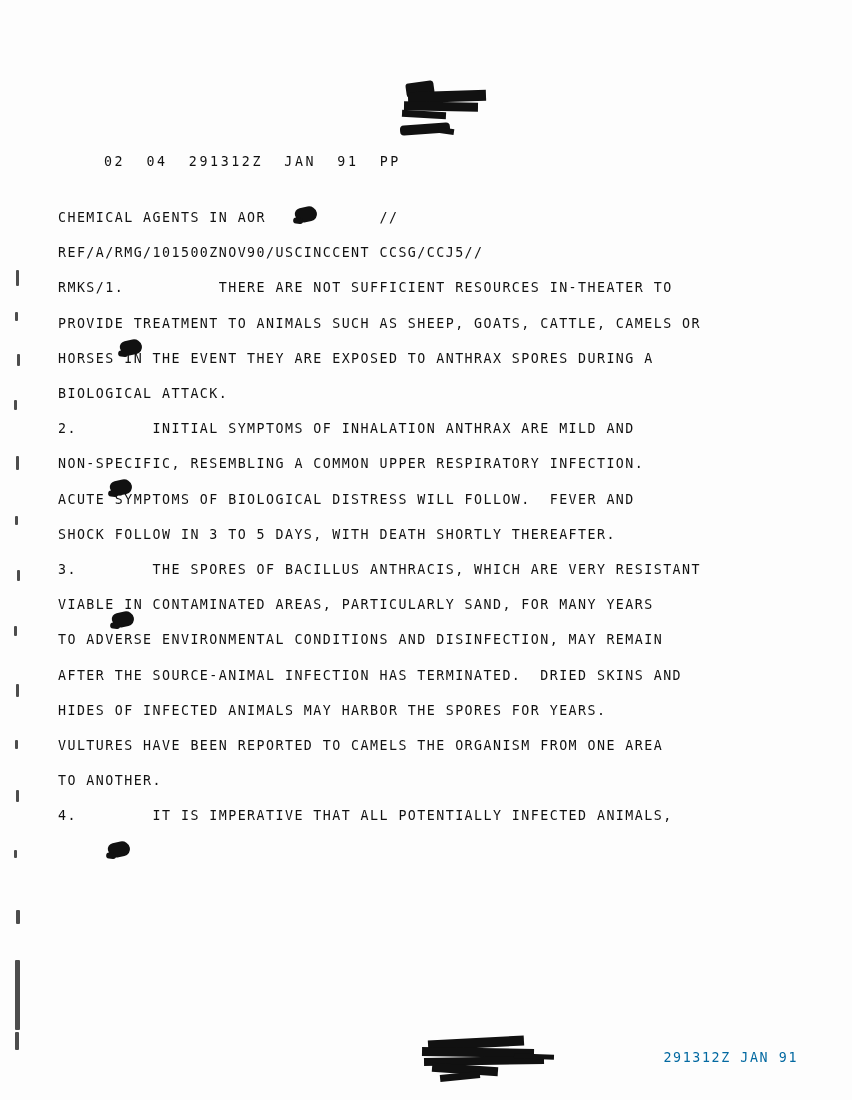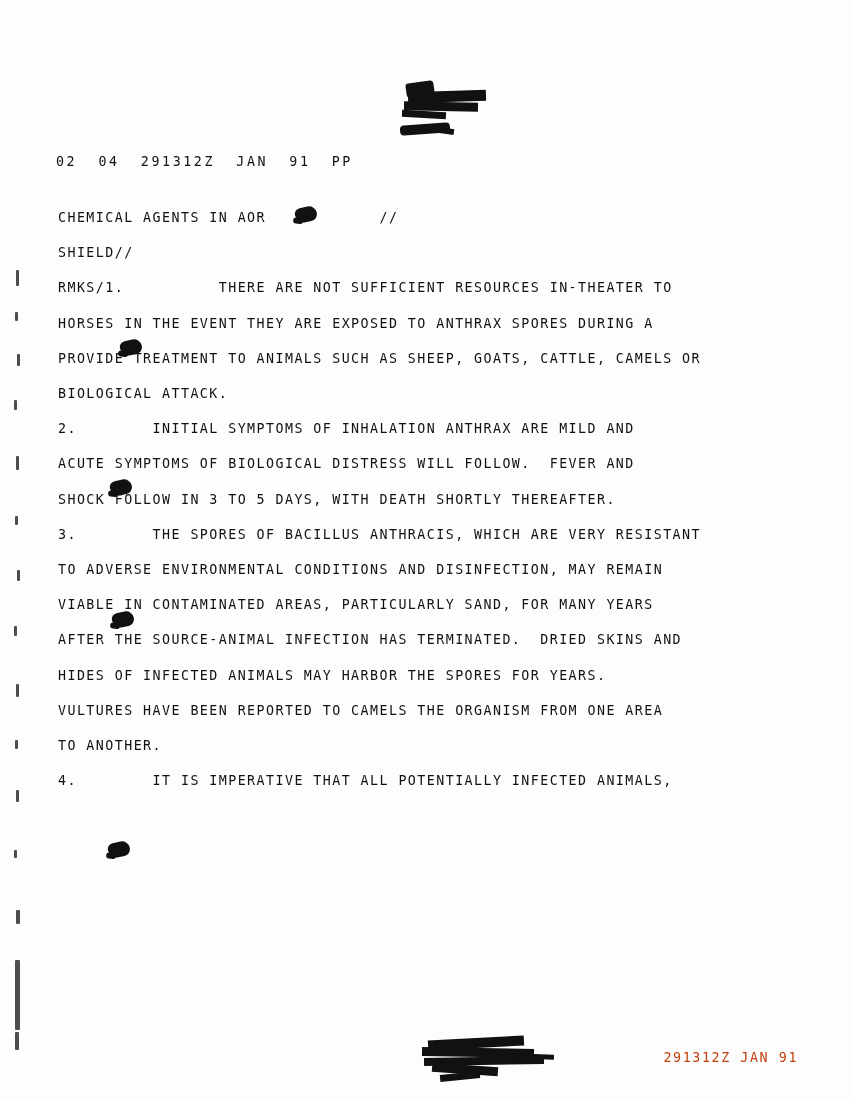--- a/index.html
+++ b/index.html
@@ -47,20 +47,21 @@
 
   .line {
     font-size: 13.3px;
     letter-spacing: 1.45px;
     line-height: 35.2px;
     white-space: pre;
     color: #111;
   }
   .line.header-line {
     letter-spacing: 2.6px;
+    margin-left: 48px;
   }
 
   .blob-top {
     position: absolute;
     left: 398px;
     top: 78px;
     width: 92px;
     height: 56px;
   }
   .blob-top .b1 {
@@ -141,21 +142,21 @@
     border-radius: 3px;
   }
 
   .footer-stamp {
     position: absolute;
     right: 54px;
     top: 1050px;
     font-size: 13.3px;
     letter-spacing: 1.6px;
     white-space: pre;
-    color: #c2410c;
+    color: #0369a1;
   }
 </style>
 </head>
 <body>
 
 <div class="page">
 
   <div class="edge-marks">
     <i style="left:2px; top:0px; width:3px; height:16px;"></i>
     <i style="left:1px; top:42px; width:3px; height:9px;"></i>
@@ -182,31 +183,32 @@
     <span class="b5"></span>
     <span class="b6"></span>
   </div>
 
   <div style="position:absolute; left:56px; top:144px;">
     <div class="line header-line">02  04  291312Z  JAN  91  PP</div>
   </div>
 
   <div class="doc-text" style="top:200px;">
     <div class="line">CHEMICAL AGENTS IN AOR            //</div>
-    <div class="line">SHIELD//</div>
+    <div class="line">REF/A/RMG/101500ZNOV90/USCINCCENT CCSG/CCJ5//</div>
     <div class="line">RMKS/1.          THERE ARE NOT SUFFICIENT RESOURCES IN-THEATER TO</div>
+    <div class="line">PROVIDE TREATMENT TO ANIMALS SUCH AS SHEEP, GOATS, CATTLE, CAMELS OR</div>
     <div class="line">HORSES IN THE EVENT THEY ARE EXPOSED TO ANTHRAX SPORES DURING A</div>
-    <div class="line">PROVIDE TREATMENT TO ANIMALS SUCH AS SHEEP, GOATS, CATTLE, CAMELS OR</div>
     <div class="line">BIOLOGICAL ATTACK.</div>
     <div class="line">2.        INITIAL SYMPTOMS OF INHALATION ANTHRAX ARE MILD AND</div>
+    <div class="line">NON-SPECIFIC, RESEMBLING A COMMON UPPER RESPIRATORY INFECTION.</div>
     <div class="line">ACUTE SYMPTOMS OF BIOLOGICAL DISTRESS WILL FOLLOW.  FEVER AND</div>
     <div class="line">SHOCK FOLLOW IN 3 TO 5 DAYS, WITH DEATH SHORTLY THEREAFTER.</div>
     <div class="line">3.        THE SPORES OF BACILLUS ANTHRACIS, WHICH ARE VERY RESISTANT</div>
+    <div class="line">VIABLE IN CONTAMINATED AREAS, PARTICULARLY SAND, FOR MANY YEARS</div>
     <div class="line">TO ADVERSE ENVIRONMENTAL CONDITIONS AND DISINFECTION, MAY REMAIN</div>
-    <div class="line">VIABLE IN CONTAMINATED AREAS, PARTICULARLY SAND, FOR MANY YEARS</div>
     <div class="line">AFTER THE SOURCE-ANIMAL INFECTION HAS TERMINATED.  DRIED SKINS AND</div>
     <div class="line">HIDES OF INFECTED ANIMALS MAY HARBOR THE SPORES FOR YEARS.</div>
     <div class="line">VULTURES HAVE BEEN REPORTED TO CAMELS THE ORGANISM FROM ONE AREA</div>
     <div class="line">TO ANOTHER.</div>
     <div class="line">4.        IT IS IMPERATIVE THAT ALL POTENTIALLY INFECTED ANIMALS,</div>
   </div>
 
   <div class="inline-blob" style="left:295px; top:207px;"></div>
   <div class="inline-blob" style="left:120px; top:340px;"></div>
   <div class="inline-blob" style="left:110px; top:480px;"></div>

